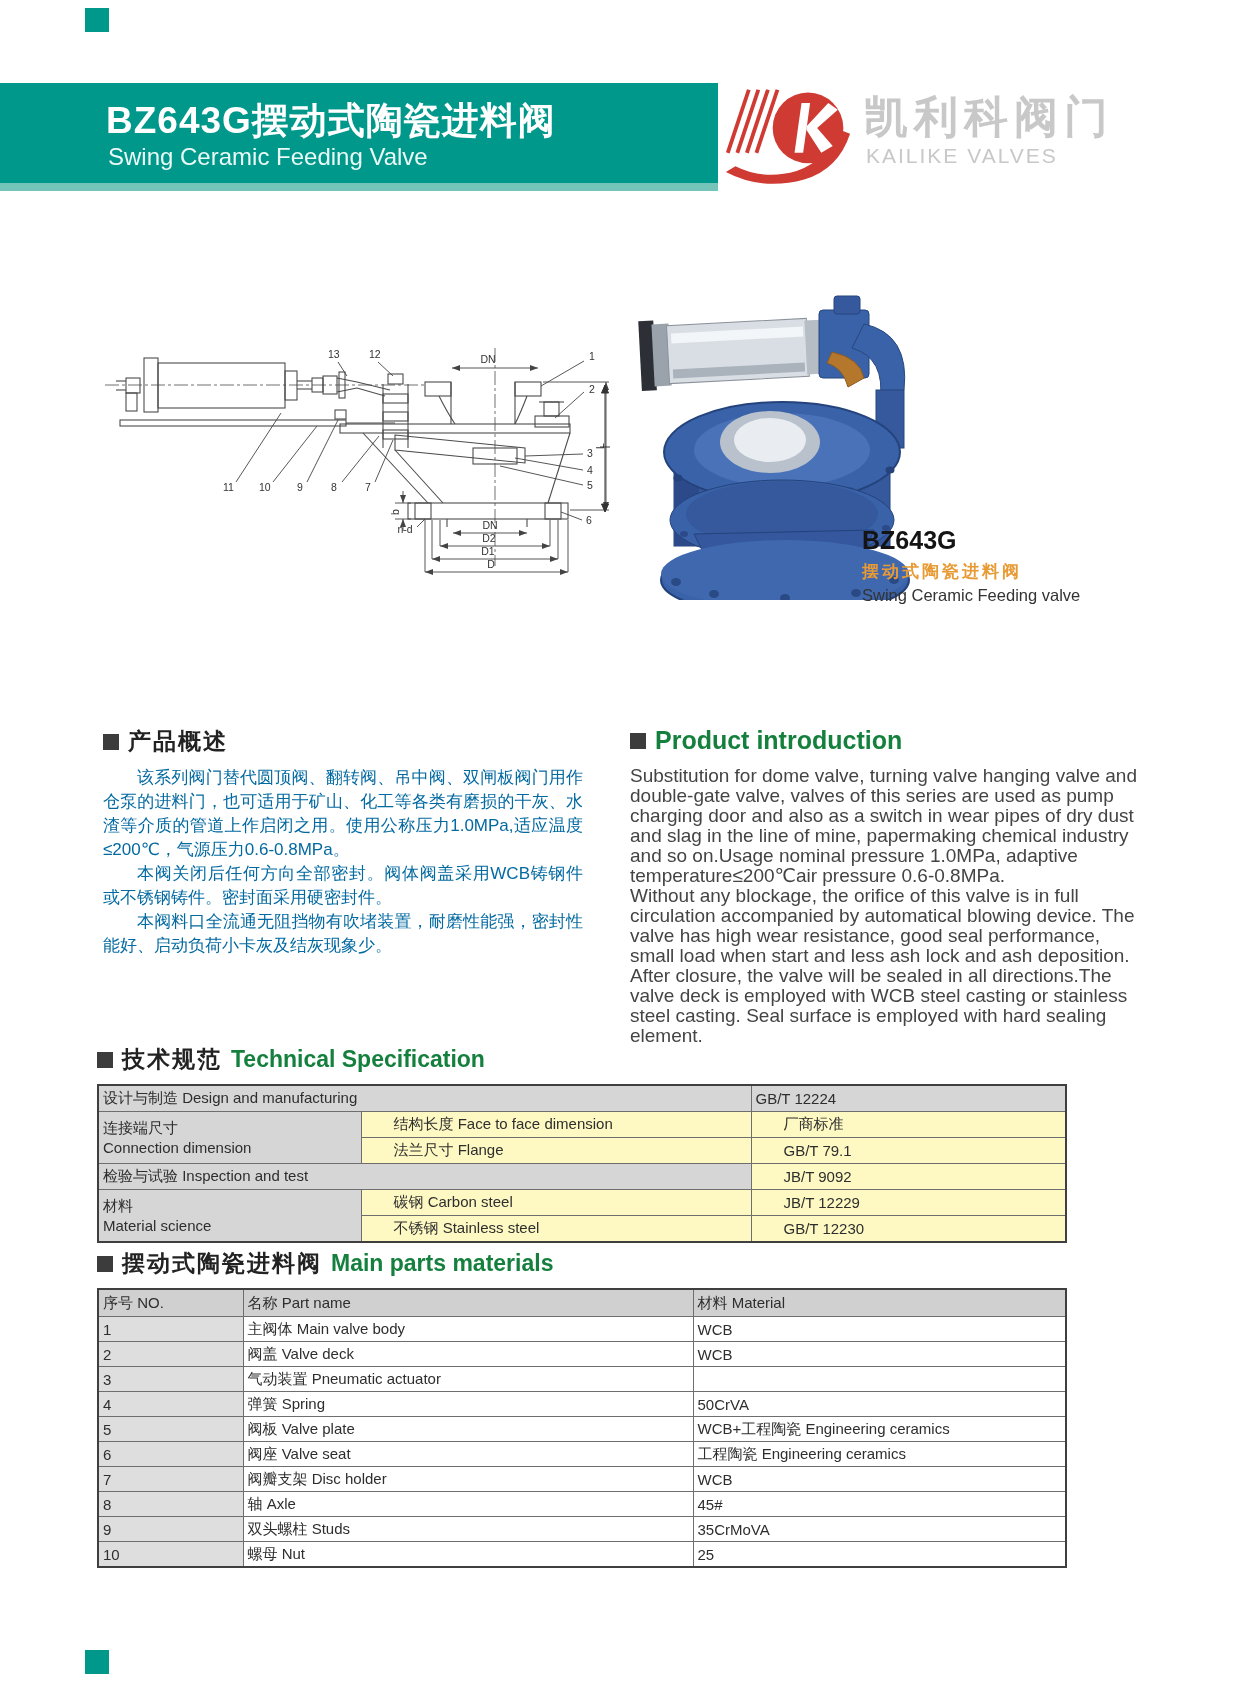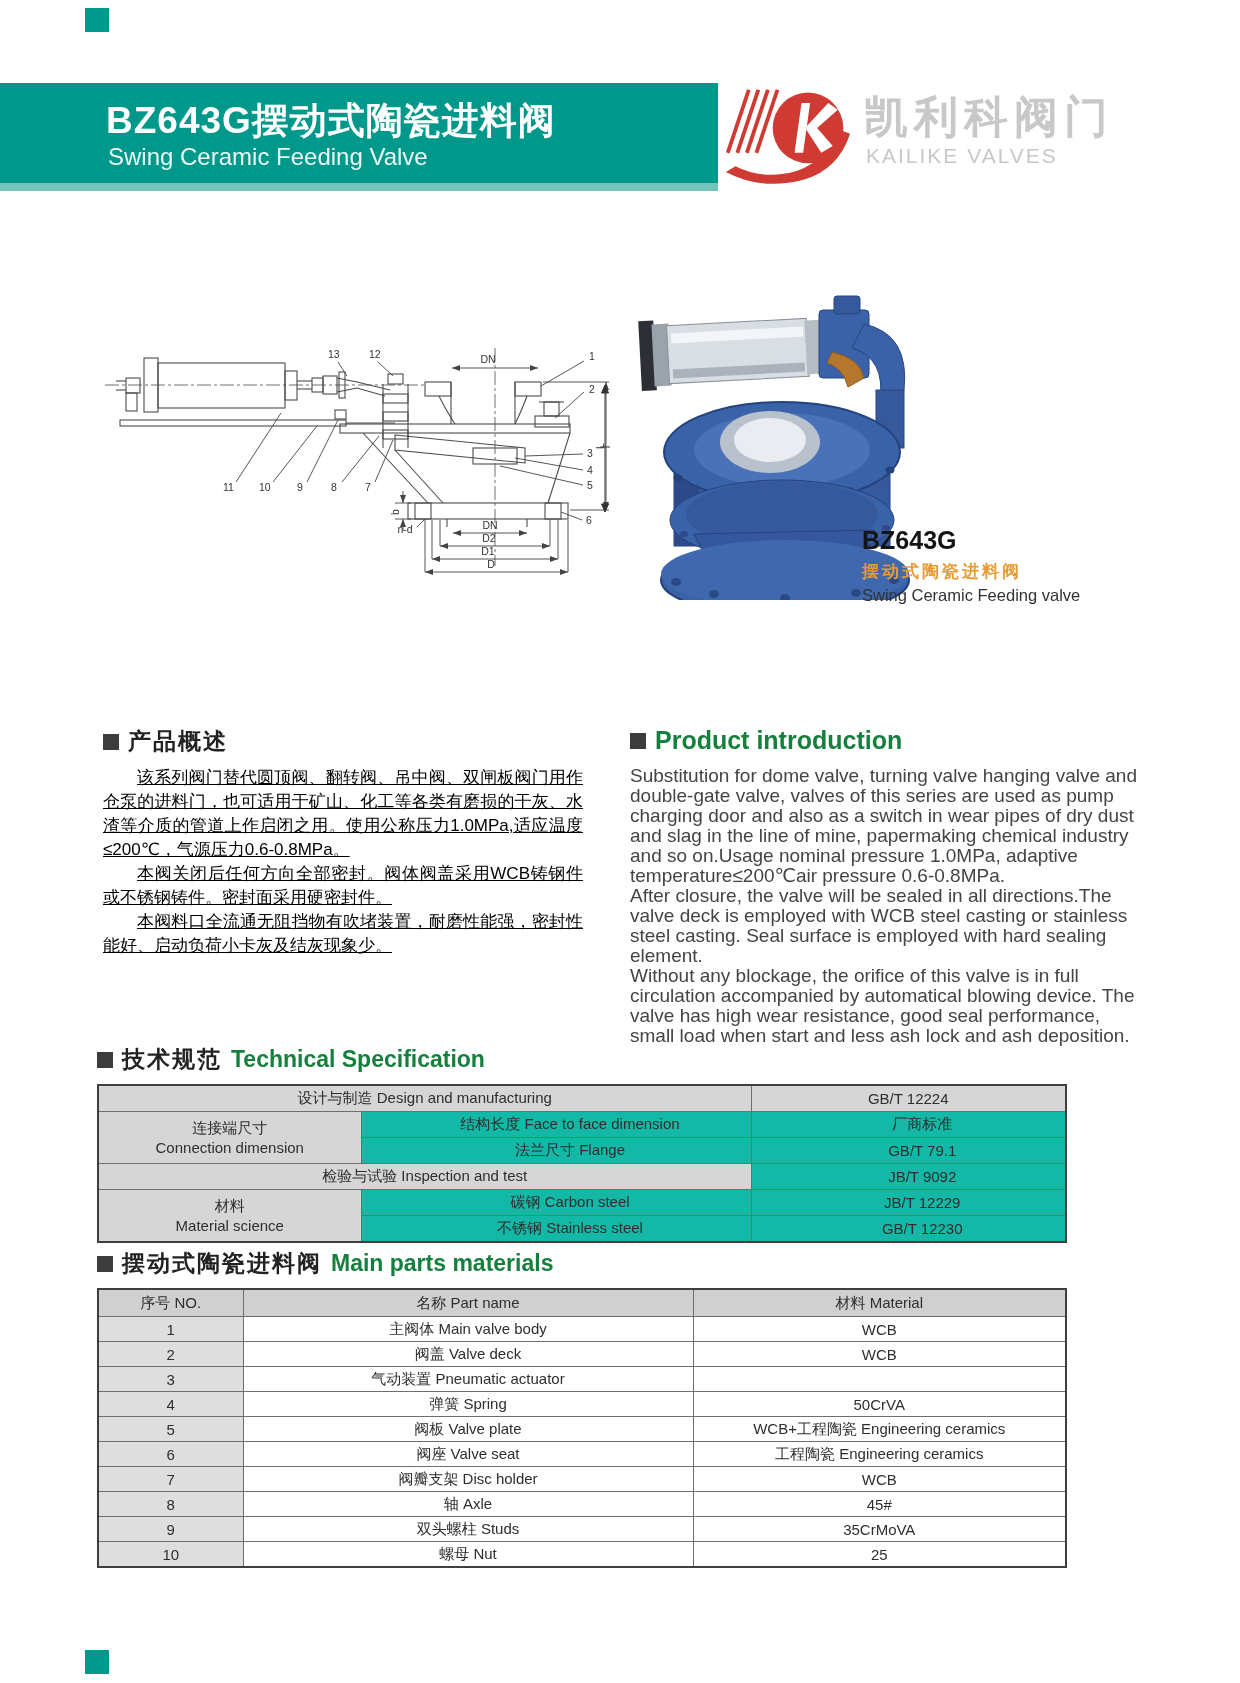--- a/index.html
+++ b/index.html
@@ -32,39 +32,39 @@
   .cap-zh{font-size:17px;font-weight:bold;color:var(--caption-orange);letter-spacing:3px;margin-top:5px;}
   .cap-en{font-size:16.5px;color:#333;margin-top:3px;}
   
   .sec-head{display:flex;align-items:center;gap:9px;white-space:nowrap;}
   .bullet{display:inline-block;width:16px;height:16px;background:#3c3c3c;flex:0 0 auto;}
   .h-zh{font-size:23px;font-weight:bold;color:#222;letter-spacing:2px;}
   .h-en{font-size:23px;font-weight:bold;color:#15803d;}
   
   .overview{position:absolute;left:103px;top:726px;width:480px;}
   .overview .sec-head{margin-bottom:9px;}
-  .overview p{margin:0;text-indent:2em;font-size:17px;line-height:24px;color:#000000;text-align:justify;text-decoration:underline;}
+  .overview p{margin:0;text-indent:2em;font-size:17px;line-height:24px;color:#0369a1;text-align:justify;}
   
   .introduction{position:absolute;left:630px;top:726px;width:516px;}
   .introduction .sec-head{margin-bottom:11px;}
   .introduction .h-en{font-size:25px;}
   .introduction p{margin:0;font-size:19px;line-height:20px;color:#444;}
   
   .tech-sec{position:absolute;left:97px;top:1044px;width:970px;}
   .parts-sec{position:absolute;left:97px;top:1248px;width:970px;}
   .tech-sec .sec-head,.parts-sec .sec-head{margin-bottom:9px;}
   table{border-collapse:collapse;table-layout:fixed;width:968px;font-size:15px;color:#2e2e2e;border:2px solid #3f3f3f;}
-  td,th{border:1px solid #6e6e6e;text-align:center;vertical-align:middle;padding:0 4px;font-weight:normal;}
+  td,th{border:1px solid #6e6e6e;text-align:left;vertical-align:middle;padding:0 4px;font-weight:normal;}
   .spec-table td{height:25px;}
   .parts-table th{height:26px;background:#d0d0d0;}
   .parts-table td{height:24px;background:#fff;}
   .parts-table td.c-no{background:#dedede;}
   .lab{background:var(--table-gray);}
   .grp{background:var(--table-gray);white-space:pre-line;line-height:1.3;}
-  .val{background:#14b8a6;padding-left:32px;}
+  .val{background:#fef9c3;padding-left:32px;}
 </style>
 </head>
 <body>
 
 <div class="page">
 
   <div class="corner corner-tl"></div>
   <div class="corner corner-bl"></div>
 
   <div class="banner">
@@ -290,22 +290,22 @@
     <p>本阀关闭后任何方向全部密封。阀体阀盖采用WCB铸钢件或不锈钢铸件。密封面采用硬密封件。</p>
     <p>本阀料口全流通无阻挡物有吹堵装置，耐磨性能强，密封性能好、启动负荷小卡灰及结灰现象少。</p>
   </div>
 
   <div class="introduction">
     <div class="sec-head">
       <span class="bullet"></span>
       <span class="h-en">Product introduction</span>
     </div>
     <p>Substitution for dome valve, turning valve hanging valve and double-gate valve, valves of this series are used as pump charging door and also as a switch in wear pipes of dry dust and slag in the line of mine, papermaking chemical industry and so on.Usage nominal pressure 1.0MPa, adaptive temperature≤200℃air pressure 0.6-0.8MPa.</p>
+    <p>Without any blockage, the orifice of this valve is in full circulation accompanied by automatical blowing device. The valve has high wear resistance, good seal performance, small load when start and less ash lock and ash deposition.</p>
     <p>After closure, the valve will be sealed in all directions.The valve deck is employed with WCB steel casting or stainless steel casting. Seal surface is employed with hard sealing element.</p>
-    <p>Without any blockage, the orifice of this valve is in full circulation accompanied by automatical blowing device. The valve has high wear resistance, good seal performance, small load when start and less ash lock and ash deposition.</p>
   </div>
 
   <div class="tech-sec">
     <div class="sec-head">
       <span class="bullet"></span>
       <span class="h-zh">技术规范</span>
       <span class="h-en">Technical Specification</span>
     </div>
     <table class="spec-table">
       <colgroup>

